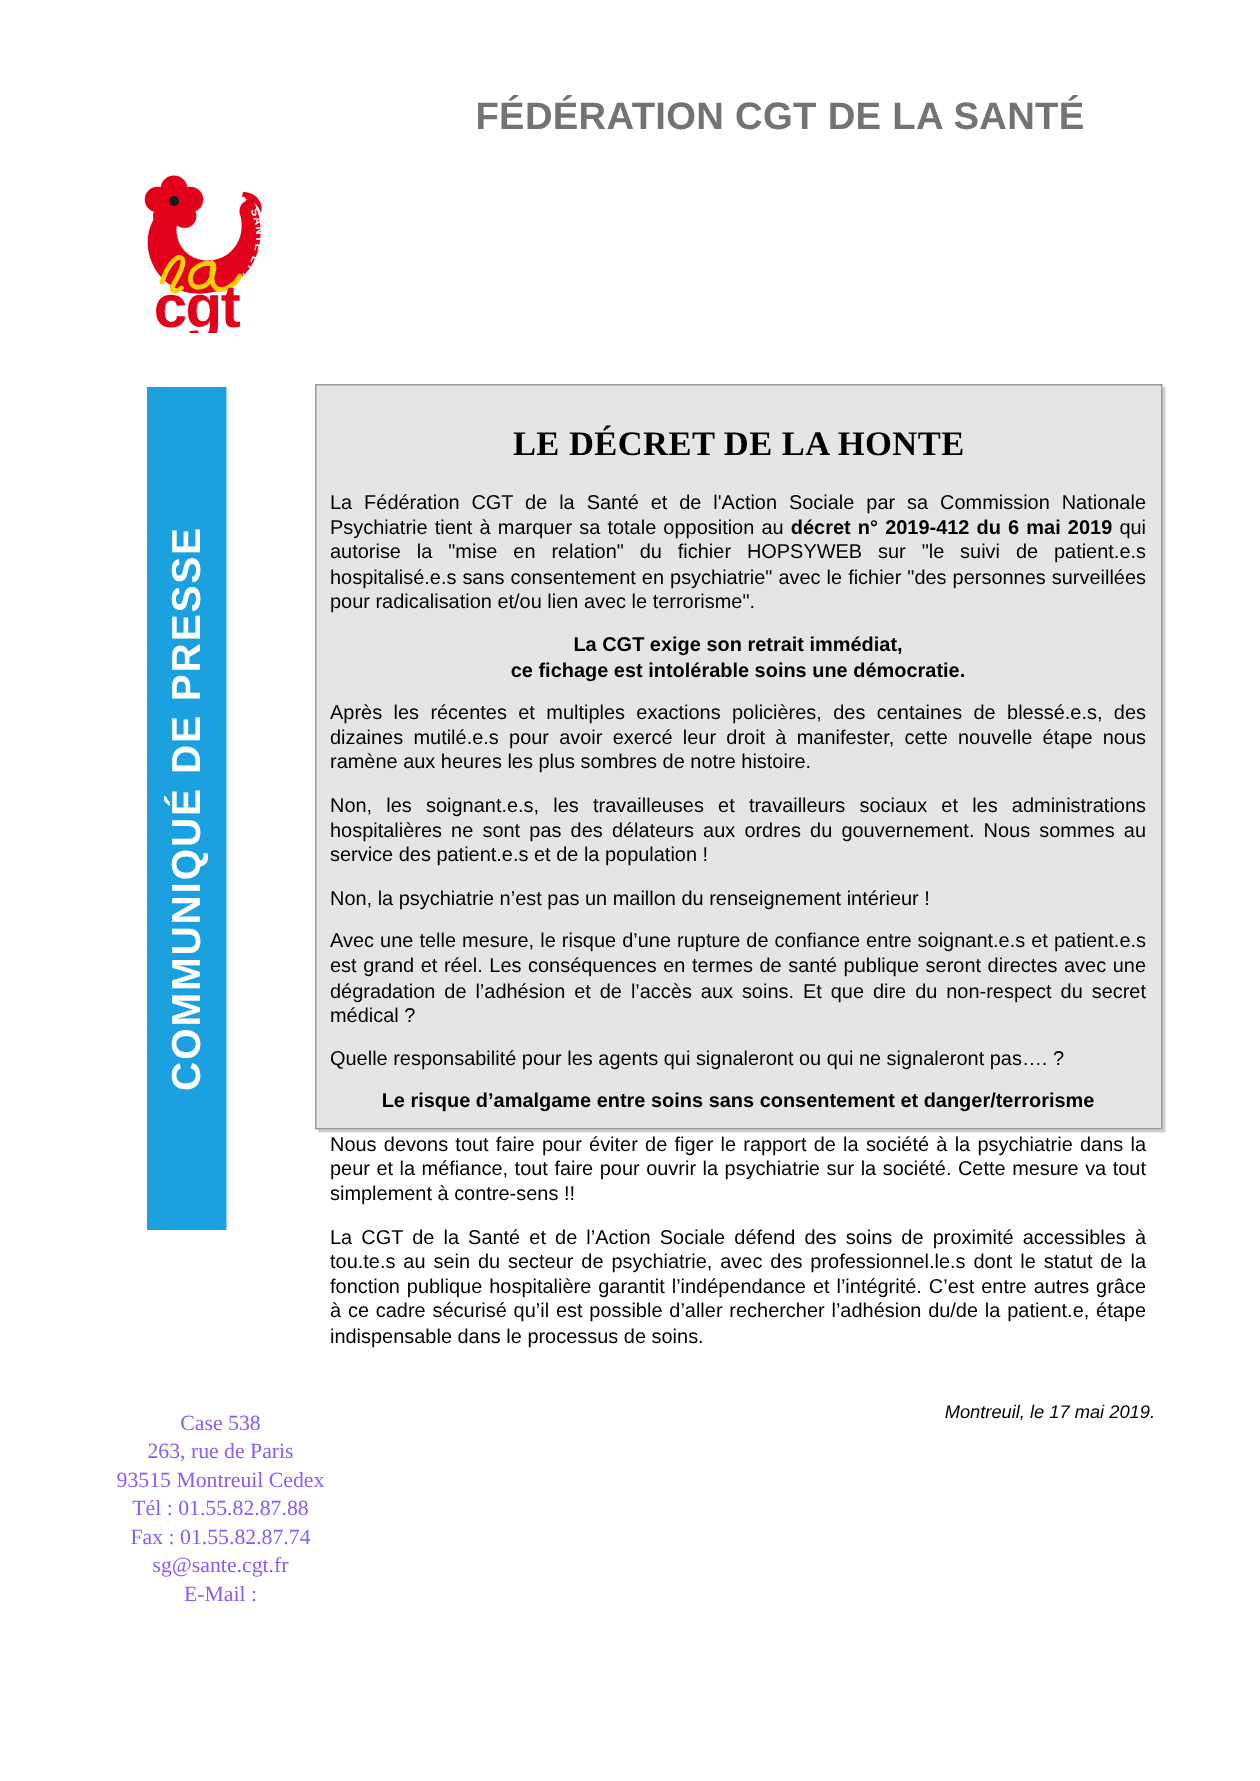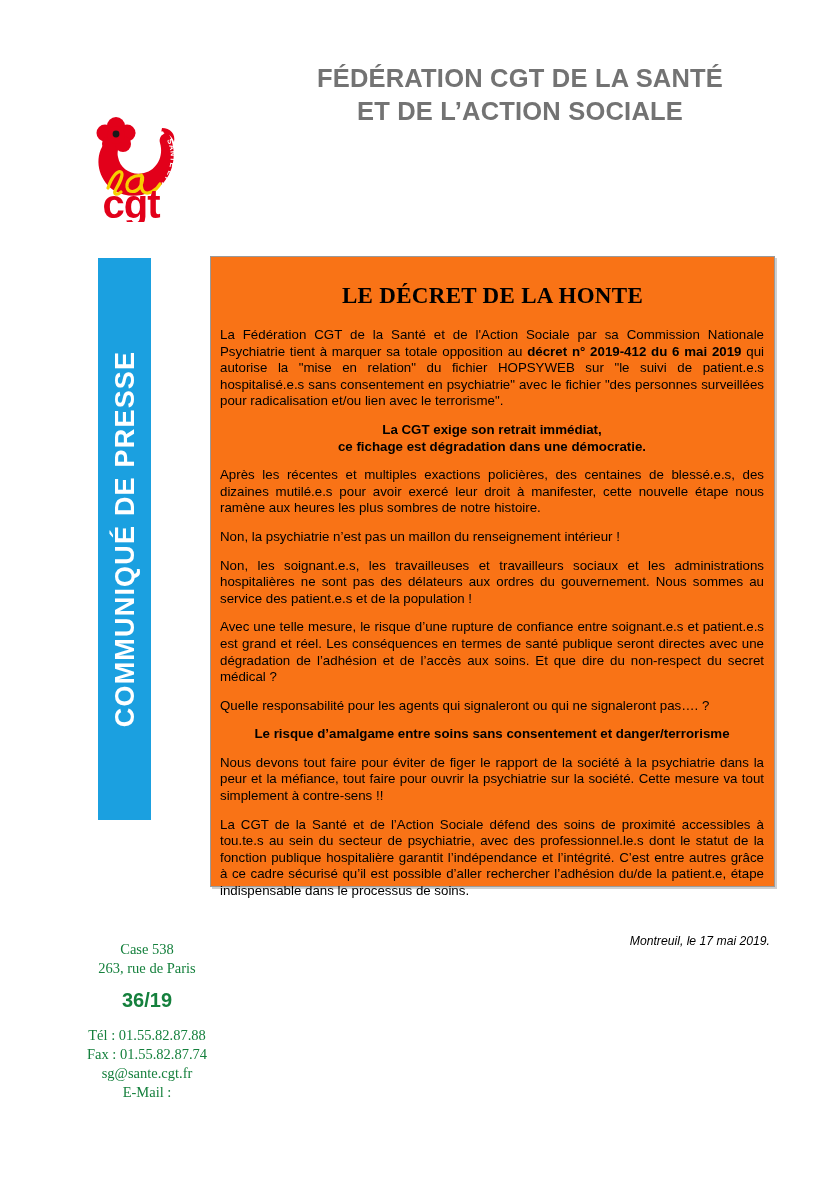--- a/index.html
+++ b/index.html
@@ -63,24 +63,24 @@
     font-size: 27px;
     letter-spacing: 1.2px;
   }
 
   
   #press-release-box {
     position: absolute;
     left: 210px;
     top: 256px;
     width: 565px;
-    height: 631px;
+    height: 497px;
     border: 1px solid #9a9a9a;
     box-shadow: 2px 2px 0 0 #cfcfcf;
-    background: #f97316;
+    background: #e5e5e5;
     box-sizing: border-box;
   }
   #doc-title {
     text-align: center;
     font-family: "Liberation Serif", serif;
     font-weight: bold;
     font-size: 23px;
     letter-spacing: 0.3px;
     margin: 26px 0 0 0;
     color: #000;
@@ -119,37 +119,36 @@
   
   #footer-contact {
     position: absolute;
     left: 22px;
     top: 940px;
     width: 250px;
     text-align: center;
     font-family: "Liberation Serif", serif;
     font-size: 14.5px;
     line-height: 19px;
-    color: #15803d;
+    color: #8b5cf6;
   }
   #footer-contact .addr-line { display: block; }
   #ref-number {
     font-family: "Liberation Sans", sans-serif;
     font-weight: bold;
     font-size: 20px;
     margin: 13px 0 16px 0;
   }
   #footer-contact .contact-line { display: block; }
 </style>
 </head>
 <body>
 
 <div id="header-title" style="color: #737373;">
     <span class="line">FÉDÉRATION CGT DE LA SANTÉ</span>
-    <span class="line">ET DE L’ACTION SOCIALE</span>
   </div>
 
 <div id="cgt-logo">
   <svg width="118" height="130" viewBox="0 0 118 130" xmlns="http://www.w3.org/2000/svg">
     <defs>
       <path id="arcpath" d="M 96 48 A 40 40 0 0 1 60 104" fill="none"></path>
     </defs>
 
     <path d="M 97 42
              C 104 56, 104 76, 92 90
@@ -193,41 +192,41 @@
 <div id="press-banner" style="background: rgb(27, 160, 224);">
   <span class="banner-text" style="color: rgb(255, 255, 255);">COMMUNIQUÉ DE PRESSE</span>
 </div>
 
 <div id="press-release-box">
   <div id="doc-title">LE DÉCRET DE LA HONTE</div>
   <div id="doc-body">
       <div class="para"><span>La Fédération CGT de la Santé et de l'Action Sociale par sa Commission Nationale Psychiatrie tient à marquer sa totale opposition au </span><b>décret n° 2019-412 du 6 mai 2019</b><span> qui autorise la "mise en relation" du fichier HOPSYWEB sur "le suivi de patient.e.s hospitalisé.e.s sans consentement en psychiatrie" avec le fichier "des personnes surveillées pour radicalisation et/ou lien avec le terrorisme".</span></div>
       <div class="para para-center">
         <span class="cl">La CGT exige son retrait immédiat,</span>
-        <span class="cl">ce fichage est dégradation dans une démocratie.</span>
+        <span class="cl">ce fichage est intolérable soins une démocratie.</span>
       </div>
       <div class="para"><span>Après les récentes et multiples exactions policières, des centaines de blessé.e.s, des dizaines mutilé.e.s pour avoir exercé leur droit à manifester, cette nouvelle étape nous ramène aux heures les plus sombres de notre histoire.</span></div>
+      <div class="para"><span>Non, les soignant.e.s, les travailleuses et travailleurs sociaux et les administrations hospitalières ne sont pas des délateurs aux ordres du gouvernement. Nous sommes au service des patient.e.s et de la population !</span></div>
       <div class="para"><span>Non, la psychiatrie n’est pas un maillon du renseignement intérieur !</span></div>
-      <div class="para"><span>Non, les soignant.e.s, les travailleuses et travailleurs sociaux et les administrations hospitalières ne sont pas des délateurs aux ordres du gouvernement. Nous sommes au service des patient.e.s et de la population !</span></div>
       <div class="para"><span>Avec une telle mesure, le risque d’une rupture de confiance entre soignant.e.s et patient.e.s est grand et réel. Les conséquences en termes de santé publique seront directes avec une dégradation de l’adhésion et de l’accès aux soins. Et que dire du non-respect du secret médical ?</span></div>
       <div class="para"><span>Quelle responsabilité pour les agents qui signaleront ou qui ne signaleront pas…. ?</span></div>
       <div class="para para-center">
         <span class="cl">Le risque d’amalgame entre soins sans consentement et danger/terrorisme</span>
       </div>
       <div class="para"><span>Nous devons tout faire pour éviter de figer le rapport de la société à la psychiatrie dans la peur et la méfiance, tout faire pour ouvrir la psychiatrie sur la société. Cette mesure va tout simplement à contre-sens !!</span></div>
       <div class="para"><span>La CGT de la Santé et de l’Action Sociale défend des soins de proximité accessibles à tou.te.s au sein du secteur de psychiatrie, avec des professionnel.le.s dont le statut de la fonction publique hospitalière garantit l’indépendance et l’intégrité. C’est entre autres grâce à ce cadre sécurisé qu’il est possible d’aller rechercher l’adhésion du/de la patient.e, étape indispensable dans le processus de soins.</span></div>
     </div>
   <div class="signature">Montreuil, le 17 mai 2019.</div>
 </div>
 
 <div id="footer-contact">
   <div>
     <span class="addr-line">Case 538</span>
     <span class="addr-line">263, rue de Paris</span>
+    <span class="addr-line">93515 Montreuil Cedex</span>
   </div>
-  <div id="ref-number">36/19</div>
   <div>
     <span class="contact-line">Tél : 01.55.82.87.88</span>
     <span class="contact-line">Fax : 01.55.82.87.74</span>
     <span class="contact-line">sg@sante.cgt.fr</span>
     <span class="contact-line">E-Mail :</span>
   </div>
 </div>
 
 </body></html>

